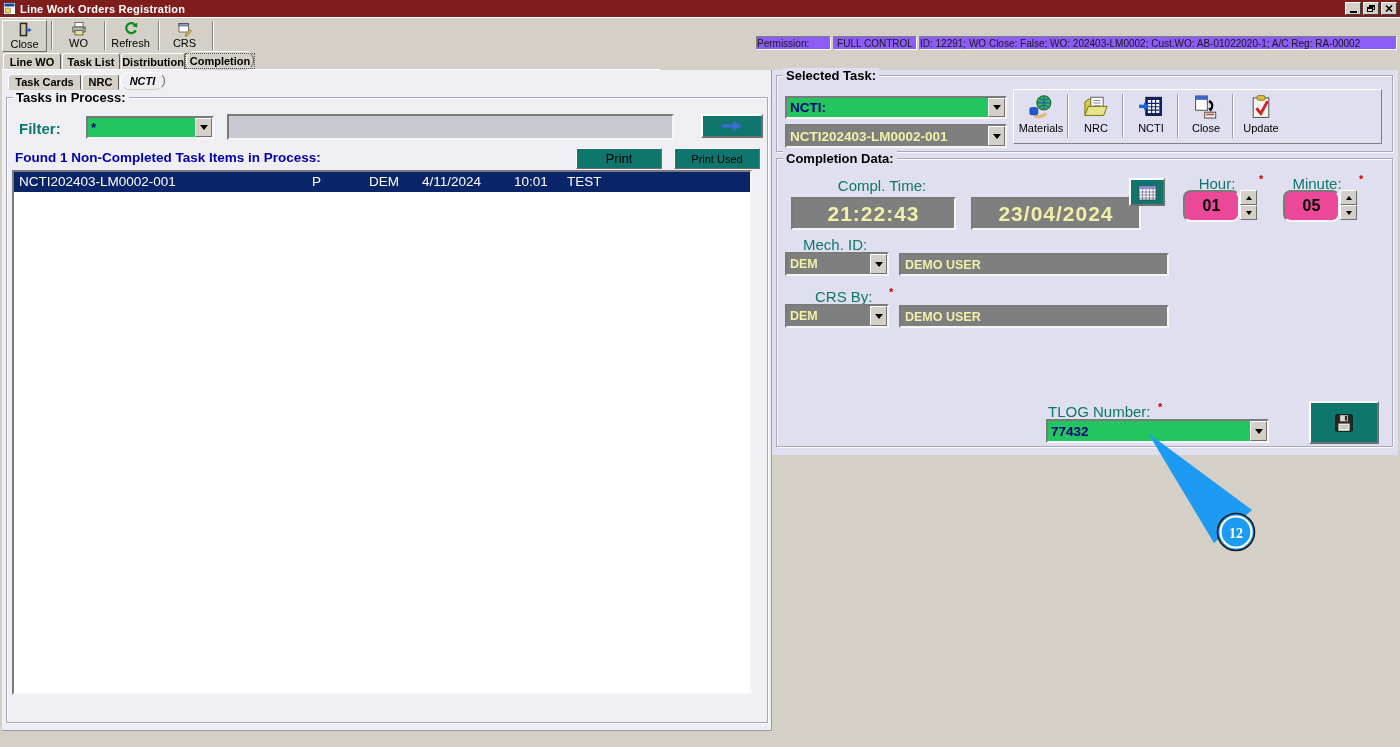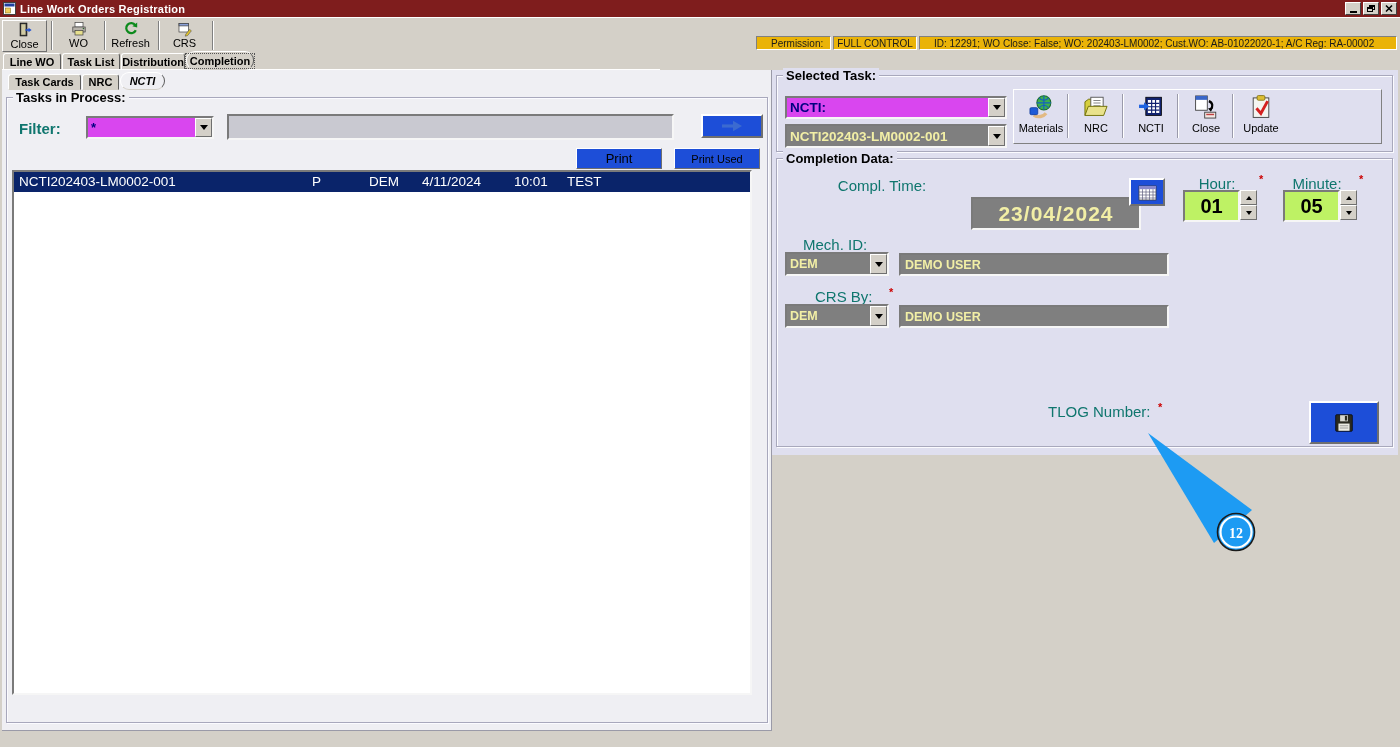--- a/index.html
+++ b/index.html
@@ -35,70 +35,70 @@
   
   .toolbar { left:0; top:17px; width:1400px; height:36px; background:#d4d0c8;
              border-top:1px solid #ffffff; }
   .tbtn { position:absolute; top:2px; width:45px; height:32px; display:flex; flex-direction:column;
           align-items:center; justify-content:flex-start; font-size:11px; color:#000; background:#d4d0c8; }
   .tbtn .ticon { height:17px; display:flex; align-items:center; }
   .tbtn .tlabel { margin-top:0px; }
   .tsep { position:absolute; top:3px; width:2px; height:29px;
           border-left:1px solid #808080; border-right:1px solid #ffffff; }
 
-  .permbox { position:absolute; top:36px; height:14px; background:#eab308;
-             font-size:10px; color:#1a1a1a; display:flex; align-items:center; padding:0 14px;
+  .permbox { position:absolute; top:36px; height:14px; background:#8b5cf6;
+             font-size:10px; color:#1a1a1a; display:flex; align-items:center; padding:0 0;
              border:1px solid; border-color:#808080 #ffffff #ffffff #808080; white-space:nowrap; overflow:hidden; }
 
   
   .tab { position:absolute; background:#d4d0c8; font-size:11px; font-weight:bold; color:#000;
          border:1px solid; border-color:#ffffff #5c5c5c #d4d0c8 #ffffff;
          border-radius:3px 3px 0 0; display:flex; align-items:center; justify-content:center; }
   .tab.active { z-index:3;border-radius:9px; }
   .tabline { border-top:1px solid #ffffff; background:#d4d0c8; height:2px; box-shadow:0 1px 0 #9a9a9a; }
   .focusbox { border:1px dotted #555; padding:1px 4px; }
 
   
   .left-page { left:2px; top:70px; width:770px; height:661px; background:#efeff3;
                border-right:1px solid #9a9aa8; border-bottom:1px solid #9a9aa8; }
   .right-panel { left:772px; top:70px; width:626px; height:385px; background:#dfdfef; }
   .groupbox { position:absolute; }
   .grouplabel { position:absolute; top:-8px; left:6px; padding:0 3px; font-size:13px; font-weight:bold; color:#000; }
 
   
-  .combo { display:flex; align-items:stretch; background:#d946ef; }
+  .combo { display:flex; align-items:stretch; background:#22c55e; }
   .combo .val { flex:1; display:flex; align-items:center; padding-left:3px; overflow:hidden; white-space:nowrap; }
   .ddbtn { width:17px; background:#d4d0c8; border:1px solid; border-color:#ffffff #6f6f6f #6f6f6f #ffffff;
            display:flex; align-items:center; justify-content:center; }
   .tri-down { width:0; height:0; border-left:4px solid transparent; border-right:4px solid transparent;
               border-top:5px solid #000; }
   .tri-up   { width:0; height:0; border-left:4px solid transparent; border-right:4px solid transparent;
               border-bottom:5px solid #000; }
   .grayfield { background:#7f7f7f; color:#f2efa6; font-weight:bold; }
   .bigval { font-size:21px; font-weight:bold; color:#f2efa6; letter-spacing:1px;
             display:flex; align-items:center; justify-content:center; }
-  .lavbtn { background:#1d4ed8; }
+  .lavbtn { background:#0f766e; }
   .req { color:#cc0000; font-size:11px; font-weight:bold; position:absolute; }
   .lbl { position:absolute; font-size:15px; color:#0f766e; white-space:nowrap; }
 
   
   .listbox { background:#ffffff; }
   .listrow { position:relative; height:20px; background:#0a246a; color:#fff; font-size:13.5px; }
   .listrow span { position:absolute; top:2px; white-space:nowrap; }
 
   
   .icobar { border:1px solid; border-color:#ffffff #808080 #808080 #ffffff; background:#dfdfef; }
   .icobtn { position:absolute; top:2px; width:50px; height:49px; display:flex; flex-direction:column;
             align-items:center; font-size:11px; color:#000; }
   .icobtn .iico { height:30px; display:flex; align-items:center; }
   .isep { position:absolute; top:4px; width:2px; height:44px;
           border-left:1px solid #9a9aaa; border-right:1px solid #ffffff; }
 
-  .spinbox { background:#bef264; font-size:20px; font-weight:600; color:#000;
-             display:flex; align-items:center; justify-content:center; }
+  .spinbox { background:#ec4899; font-size:16px; font-weight:600; color:#000;
+             display:flex; align-items:center; justify-content:center;border-radius:8px; }
   .spinners { display:flex; flex-direction:column; }
   .spinbtn { width:17px; height:15px; background:#d4d0c8; border:1px solid;
              border-color:#ffffff #6f6f6f #6f6f6f #ffffff; display:flex; align-items:center; justify-content:center; }
   .spinbtn .tri-down { border-left-width:3.5px; border-right-width:3.5px; border-top-width:4px; }
   .spinbtn .tri-up { border-left-width:3.5px; border-right-width:3.5px; border-bottom-width:4px; }
 
   .annotation-layer { left:0; top:0; width:1400px; height:747px; pointer-events:none; z-index:50; }
 </style>
 </head>
 <body>
@@ -218,20 +218,21 @@
       </span>
   </div>
   <div class="abs sunken2" style="left:220px; top:16px; width:447px; height:26px; background:#c9c9d1;"></div>
   <div class="abs raised2 lavbtn" style="left:694px; top:16px; width:62px; height:24px; display:flex; align-items:center; justify-content:center;">
     <svg width="26" height="12" viewBox="0 0 26 12">
       <path d="M3 6 h13" stroke="#3b6ad0" stroke-width="3.2"></path>
       <path d="M14 0.8 L23 6 L14 11.2 z" fill="#3b6ad0"></path>
     </svg>
   </div>
 
+  <div class="lbl" style="left:8px; top:52px; font-size:13.5px; font-weight:bold; color:#0000a8;">Found 1 Non-Completed Task Items in Process:</div>
   <div class="abs raised lavbtn" style="left:569px; top:50px; width:86px; height:21px; display:flex; align-items:center; justify-content:center; font-size:13px;">
     <span>Print</span>
   </div>
   <div class="abs raised lavbtn" style="left:667px; top:50px; width:86px; height:21px; display:flex; align-items:center; justify-content:center; font-size:11px;">
     <span>Print Used</span>
   </div>
 
   <div class="abs sunken2 listbox" style="left:5px; top:72px; width:740px; height:525px;">
     <div class="listrow">
       <span style="left:5px;">NCTI202403-LM0002-001</span>
@@ -324,20 +325,21 @@
       </span>
       <span>Update</span>
     </div>
   </div>
 </div>
 
 <div class="groupbox etched" style="left:776px; top:158px; width:617px; height:289px;">
   <span class="grouplabel" style="background:#dfdfef;">Completion Data:</span>
 
   <div class="lbl" style="left:25px; top:18px; width:160px; text-align:center;">Compl. Time:</div>
+  <div class="abs sunken2 grayfield bigval" style="left:14px; top:38px; width:165px; height:33px;">21:22:43</div>
 
   <div class="lbl" style="left:199px; top:18px; width:160px; text-align:center;margin-top:36px;">Compl. Date:</div>
   <div class="abs sunken2 grayfield bigval" style="left:194px; top:38px; width:170px; height:33px;">23/04/2024</div>
 
   <div class="abs raised2 lavbtn" style="left:352px; top:19px; width:36px; height:28px; display:flex; align-items:center; justify-content:center;">
     <svg width="19" height="17" viewBox="0 0 19 17">
       <rect x="1" y="2" width="17" height="14" fill="#fff" stroke="#404040" stroke-width="0.8"></rect>
       <rect x="1" y="2" width="17" height="3.2" fill="#8888cc"></rect>
       <path d="M1 8 h17 M1 11 h17 M1 14 h17 M4.5 5.2 v10.8 M8 5.2 v10.8 M11.5 5.2 v10.8 M15 5.2 v10.8" stroke="#606080" stroke-width="0.7"></path>
     </svg>
@@ -381,20 +383,26 @@
   <div class="combo sunken2 abs grayfield" style="left:8px; top:145px; width:104px; height:24px;">
     <span class="val" style="font-size:12.5px;">DEM</span>
     <span class="ddbtn">
         <i class="tri-down"></i>
       </span>
   </div>
   <div class="abs sunken2 grayfield" style="left:122px; top:146px; width:270px; height:23px; font-size:12.5px; display:flex; align-items:center; padding-left:4px;">DEMO USER</div>
 
   <div class="lbl" style="left:271px; top:244px;">TLOG Number:</div>
   <span class="req" style="left:381px; top:242px;">*</span>
+  <div class="combo sunken2 abs" style="left:269px; top:260px; width:223px; height:24px;">
+    <span class="val" style="color:#000080; font-weight:bold; font-size:13.5px;">77432</span>
+    <span class="ddbtn">
+        <i class="tri-down"></i>
+      </span>
+  </div>
 
   <div class="abs raised2 lavbtn" style="left:532px; top:242px; width:70px; height:43px; display:flex; align-items:center; justify-content:center;">
     <svg width="20" height="20" viewBox="0 0 18 18">
       <rect x="1.5" y="1.5" width="15" height="15" rx="1" fill="#2a2a20" stroke="#000" stroke-width="0.6"></rect>
       <rect x="5.5" y="2" width="7" height="5.5" fill="#d8d8d0"></rect>
       <rect x="9.8" y="2.6" width="2" height="4.2" fill="#2a2a20"></rect>
       <rect x="4" y="9.5" width="10" height="6.5" fill="#ecece4"></rect>
       <path d="M5.2 11.5 h7.6 M5.2 13.5 h7.6" stroke="#888" stroke-width="0.7"></path>
     </svg>
   </div>

